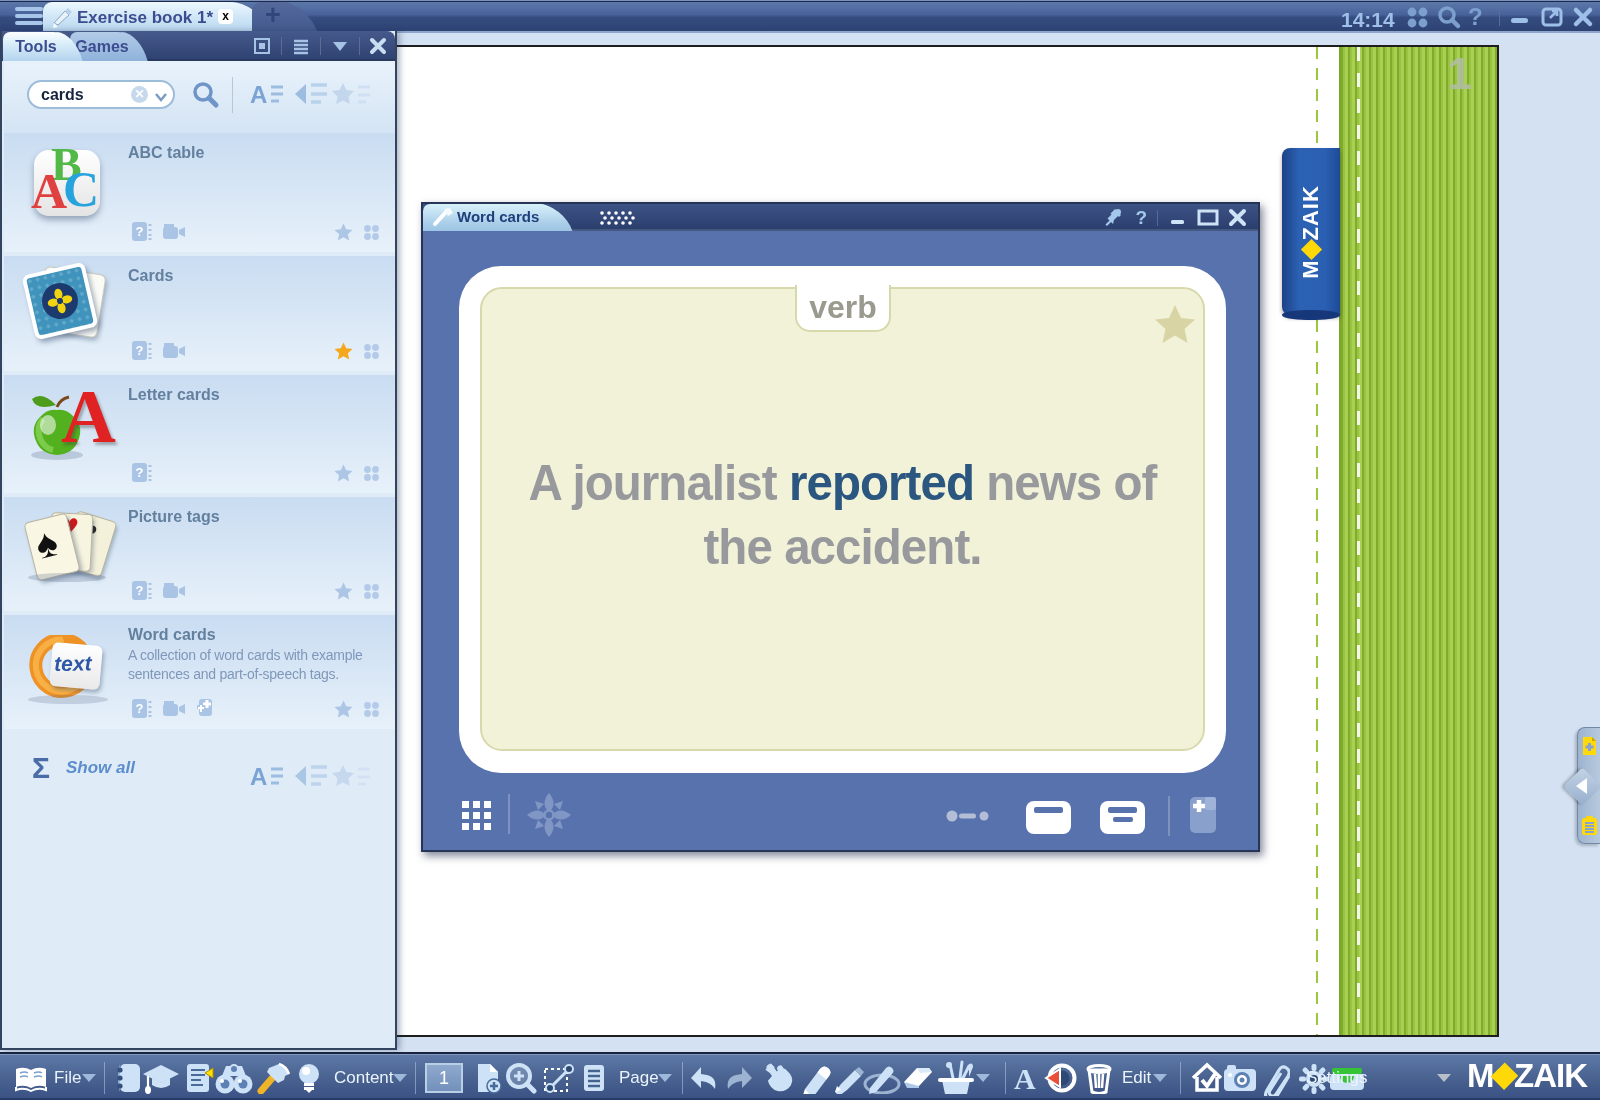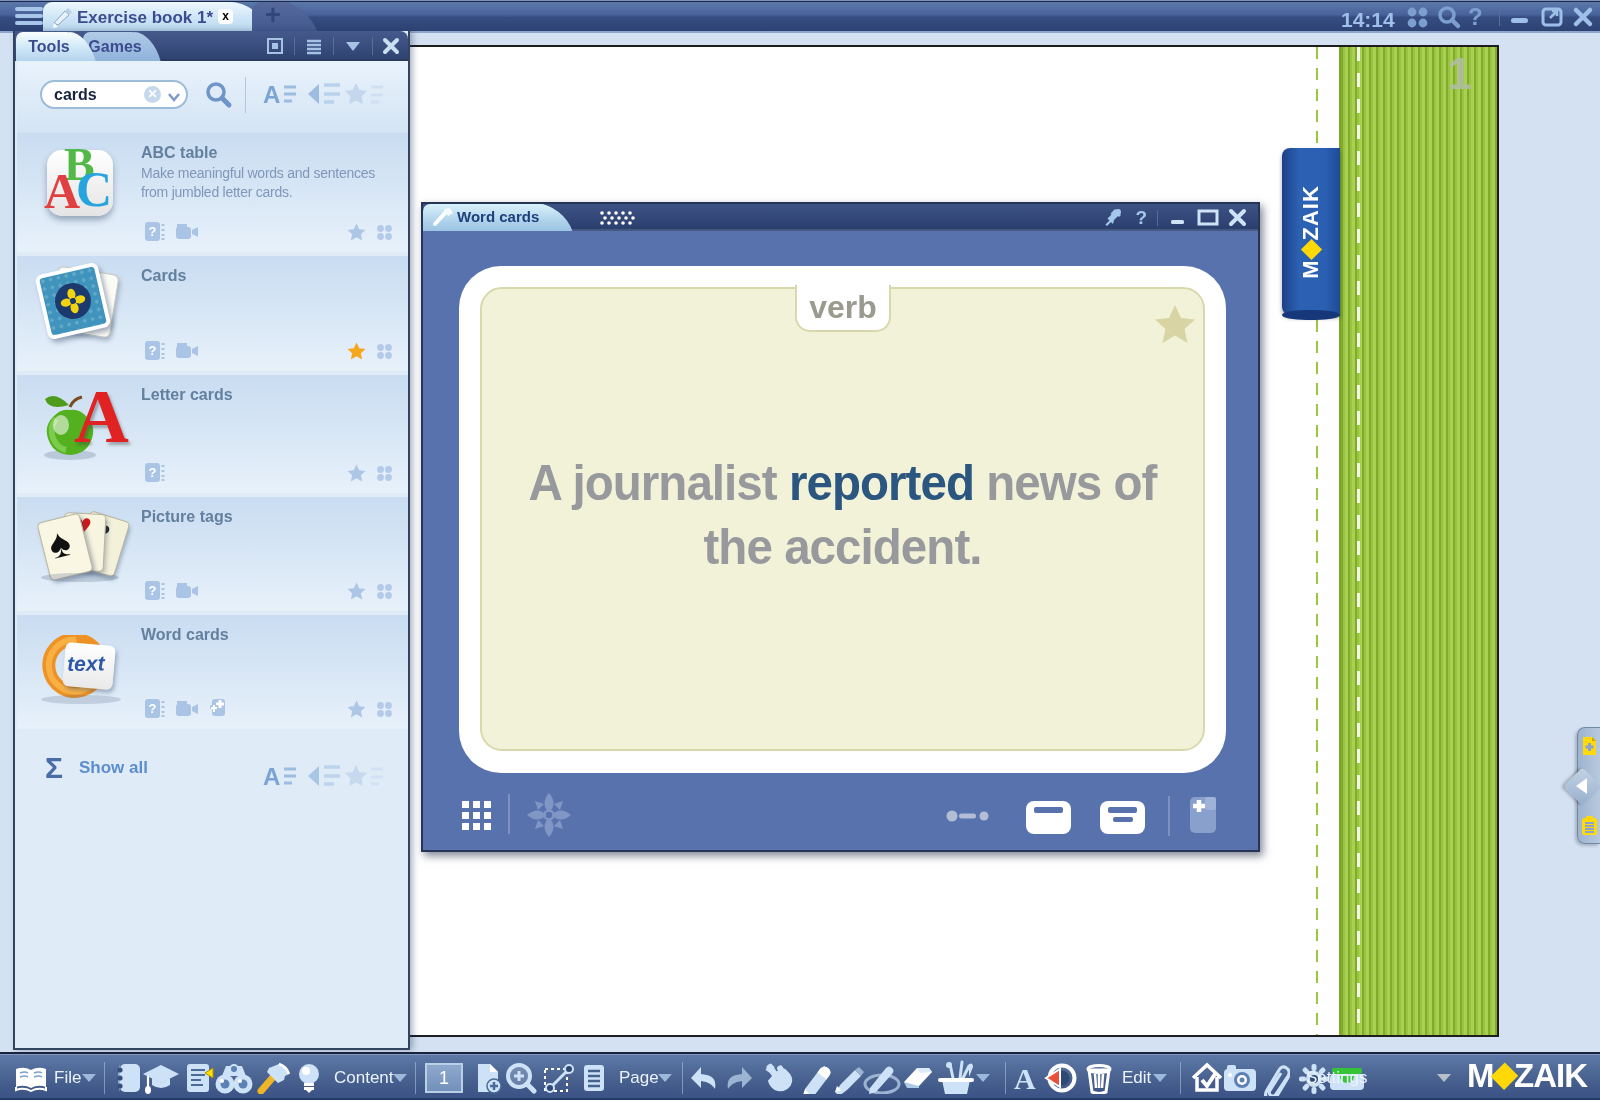--- a/index.html
+++ b/index.html
@@ -36,21 +36,21 @@
  background:linear-gradient(90deg,#1c4186 0,#2c62b4 30%,#2a5fb2 75%,#1e4a96 100%);
  border-radius:8px 0 0 8px;box-shadow:0 3px 4px rgba(0,0,0,.35);}
 #ribbon:before{content:"";position:absolute;left:0;bottom:-5px;width:100%;height:10px;background:#16387a;border-radius:50%/60%;}
 #ribbon .rtxt{position:absolute;left:-53px;top:71px;width:164px;height:26px;transform:rotate(-90deg);font-size:22px;font-weight:bold;color:#fff;letter-spacing:1px;white-space:nowrap;display:flex;align-items:center;justify-content:center;}
 #ribbon .dia{display:inline-block;width:15px;height:15px;background:#ffd807;transform:rotate(45deg);margin:0 2px;}
 
 #rwidget{position:absolute;left:1577px;top:727px;width:23px;height:117px;background:linear-gradient(90deg,#9db4cf,#b7c9de);border:1px solid #7288a5;border-right:none;border-radius:8px 0 0 8px;box-shadow:-2px 2px 3px rgba(0,0,0,.2);}
 #rwidget .diam{position:absolute;left:-9px;top:45px;width:27px;height:27px;background:linear-gradient(135deg,#c3d3e6,#97afcc);transform:rotate(45deg);border-radius:4px;box-shadow:-2px 2px 3px rgba(0,0,0,.25);}
 #rwidget .tri{position:absolute;left:-2px;top:50px;width:0;height:0;border:8px solid transparent;border-right:11px solid #fff;border-left:none;}
 
-#panel{position:absolute;left:13px;top:31px;width:397px;height:1019px;background:#e0ebf8;border:2px solid #33445f;border-top:none;box-shadow:3px 0 6px rgba(30,50,90,.35);}
+#panel{position:absolute;left:0;top:31px;width:397px;height:1019px;background:#e0ebf8;border:2px solid #33445f;border-top:none;box-shadow:3px 0 6px rgba(30,50,90,.35);}
 #phead{position:absolute;left:0;top:0;width:100%;height:30px;background:linear-gradient(180deg,#46598c 0,#2f4372 100%);border-radius:0 8px 0 0;border-bottom:2px solid #2a3a5e;}
 .ptab{position:absolute;top:1px;height:29px;font-size:16px;font-weight:bold;color:#3c4c8e;text-align:center;}
 #tab-tools{left:1px;width:66px;background:linear-gradient(180deg,#fbfeff 0,#d6ecf8 45%,#b4d3ee 100%);border-radius:7px 16px 0 0;z-index:3;line-height:29px;}
 #tab-tools:after{content:"";position:absolute;right:-10px;top:0;width:19px;height:29px;background:inherit;border-radius:0 100% 0 0;transform:skewX(14deg);z-index:-1;}
 #tab-games{left:68px;width:64px;background:linear-gradient(180deg,#b2cbe8 0,#8fb2da 100%);border-radius:7px 16px 0 0;z-index:2;line-height:29px;}
 #tab-games:after{content:"";position:absolute;right:-10px;top:0;width:19px;height:29px;background:inherit;border-radius:0 100% 0 0;transform:skewX(14deg);z-index:-1;}
 .phicons{position:absolute;right:8px;top:0;height:30px;display:flex;align-items:center;color:#a6c3e6;}
 .phsep{width:1px;height:18px;background:#5a6d95;margin:0 9px;}
 
 #psearch{position:absolute;left:2px;top:30px;width:391px;height:72px;background:linear-gradient(180deg,#e8f2fb 0,#d4e4f4 100%);}
@@ -61,21 +61,21 @@
 
 .lrow{position:absolute;left:2px;width:391px;background:linear-gradient(180deg,#c9dcf1 0,#e7f1fa 100%);overflow:hidden;}
 .lrow .ttl{position:absolute;left:124px;font-size:16px;font-weight:bold;color:#63809f;}
 .lrow .dsc{position:absolute;left:124px;font-size:14px;color:#7f97ba;line-height:19px;white-space:nowrap;letter-spacing:-0.25px;}
 .mini{position:absolute;display:flex;align-items:center;gap:10px;}
 .star17{width:19px;height:18px;}
 .dots4{width:17px;height:17px;}
 
 #showall{position:absolute;left:2px;top:720px;width:391px;height:50px;}
 #showall .sig{position:absolute;left:28px;top:0px;font-size:30px;font-weight:bold;color:#4a6da9;}
-#showall .sat{position:absolute;left:62px;top:7px;font-size:17px;font-weight:bold;color:#5c8ecd;}
+#showall .sat{position:absolute;left:62px;top:7px;font-size:17px;font-weight:bold;color:#5c8ecd;font-style:italic;}
 
 #wwin{position:absolute;left:421px;top:202px;width:839px;height:650px;box-shadow:3px 4px 8px rgba(10,20,50,.5);border:2px solid #263455;background:#5872ae;}
 #wtitle{position:absolute;left:0;top:0;width:100%;height:27px;background:linear-gradient(180deg,#3d5385 0,#2b3f6e 100%);border-bottom:2px solid #45587f;}
 #wtab{position:absolute;left:0;top:0;width:132px;height:27px;background:linear-gradient(180deg,#d8f1fa 0,#abcfe9 70%,#9cc4e4 100%);border-radius:7px 15px 0 0;}
 #wtab:after{content:"";position:absolute;right:-13px;top:0;width:26px;height:27px;background:inherit;border-radius:0 100% 0 0;transform:skewX(18deg);}
 #wtab .wt{position:absolute;left:34px;top:4px;font-size:15px;font-weight:bold;color:#1e3f7c;}
 #wdots{position:absolute;left:176px;top:6px;}
 .wticons{position:absolute;right:10px;top:0;height:27px;display:flex;align-items:center;color:#a3c8ec;}
 
 #wcont{position:absolute;left:36px;top:62px;width:767px;height:507px;background:#fff;border-radius:42px;}
@@ -223,21 +223,20 @@
       </svg>
   </div>
   <div id="rows">
 <div class="lrow" style="top:102px;height:119px">
 <div style="position:absolute;left:30px;top:17px;width:66px;height:66px;background:linear-gradient(180deg,#ffffff 0,#e4e4e4 100%);border-radius:15px;box-shadow:0 4px 6px rgba(60,80,110,.45)">
 <span style="position:absolute;left:17px;top:-12px;font-size:46px;font-weight:bold;color:#52b948;font-family:'Liberation Serif',serif">B</span>
 <span style="position:absolute;left:-3px;top:12px;font-size:50px;font-weight:bold;color:#e04040;font-family:'Liberation Serif',serif">A</span>
 <span style="position:absolute;left:29px;top:10px;font-size:50px;font-weight:bold;color:#27a3dd;font-family:'Liberation Serif',serif">C</span>
         </div>
 <div class="ttl" style="top:11px">ABC table</div>
-<div class="dsc" style="top:31px">Make meaningful words and sentences<br>from jumbled letter cards.</div>
 <div class="mini" style="left:128px;bottom:11px">
           <svg width="20" height="19" viewBox="0 0 20 19">
             <rect x="0" y="0" width="15" height="19" rx="3" fill="#a9c4e4"></rect>
             <text x="7.5" y="14" font-size="13" font-weight="bold" fill="#fff" text-anchor="middle">?</text>
             <path d="M18 2v2M18 7v2M18 12v2M18 16v2" stroke="#a9c4e4" stroke-width="3"></path>
           </svg>
           <svg width="24" height="19" viewBox="0 0 24 19">
             <path d="M2 2 h10 v4 h-10z" fill="#a9c4e4"></path>
             <rect x="1" y="5" width="15" height="12" rx="3" fill="#a9c4e4"></rect>
             <path d="M17 8 l6-3 v10 l-6-3z" fill="#a9c4e4"></path>
@@ -376,20 +375,21 @@
 <path d="M56 14 A26 26 0 1 0 60 40" fill="none" stroke="#ee9225" stroke-width="13"></path>
 <path d="M56 14 A26 26 0 1 0 60 40" fill="none" stroke="#f8b044" stroke-width="6"></path>
 <path d="M36 0 L60 8 L42 20z" fill="#ee9225"></path>
 </svg>
 <div style="position:absolute;left:25px;top:13px;width:50px;height:44px;background:linear-gradient(180deg,#fff,#e9e9e9);border-radius:6px;transform:rotate(5deg);box-shadow:2px 3px 4px rgba(60,80,110,.4)">
 <span style="position:absolute;left:3px;top:8px;font-size:21px;font-weight:bold;font-style:italic;color:#2d58a7;transform:rotate(-6deg)">text</span>
           </div>
 <div style="position:absolute;left:2px;top:64px;width:80px;height:9px;background:rgba(80,100,130,.22);border-radius:50%"></div>
         </div>
 <div class="ttl" style="top:11px">Word cards</div>
+<div class="dsc" style="top:31px">A collection of word cards with example<br>sentences and part-of-speech tags.</div>
 <div class="mini" style="left:128px;bottom:11px">
           <svg width="20" height="19" viewBox="0 0 20 19">
             <rect x="0" y="0" width="15" height="19" rx="3" fill="#a9c4e4"></rect>
             <text x="7.5" y="14" font-size="13" font-weight="bold" fill="#fff" text-anchor="middle">?</text>
             <path d="M18 2v2M18 7v2M18 12v2M18 16v2" stroke="#a9c4e4" stroke-width="3"></path>
           </svg>
           <svg width="24" height="19" viewBox="0 0 24 19">
             <path d="M2 2 h10 v4 h-10z" fill="#a9c4e4"></path>
             <rect x="1" y="5" width="15" height="12" rx="3" fill="#a9c4e4"></rect>
             <path d="M17 8 l6-3 v10 l-6-3z" fill="#a9c4e4"></path>

